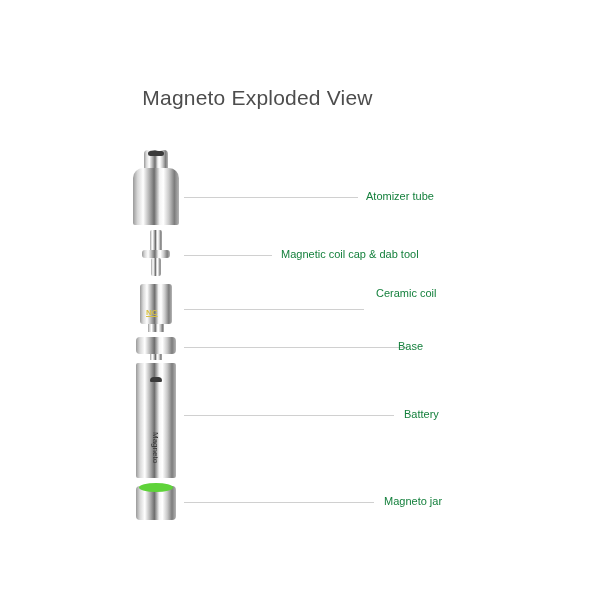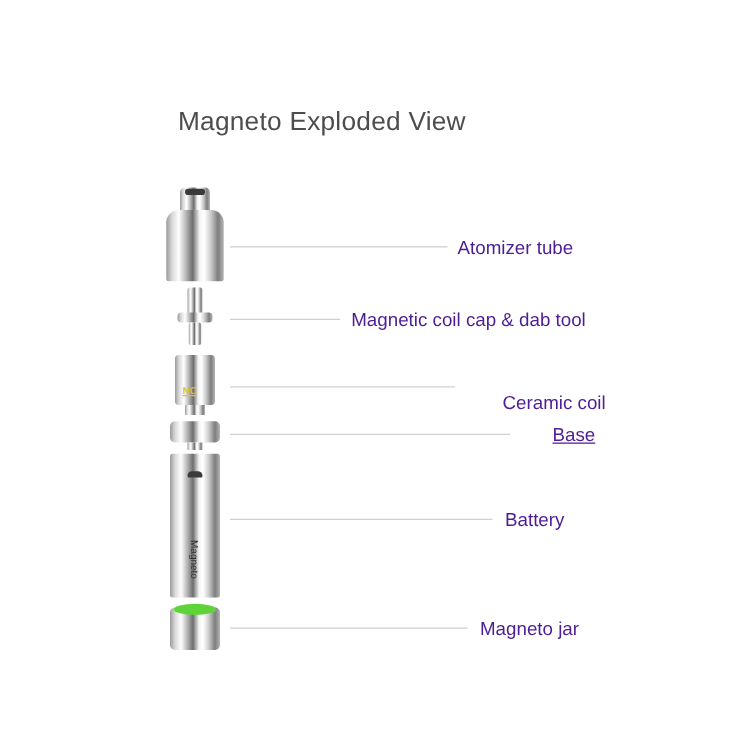--- a/index.html
+++ b/index.html
@@ -6,21 +6,21 @@
     body { width: 600px; height: 601px; position: relative; overflow: hidden;
            font-family: "Liberation Sans", sans-serif; color: #4a4a4a; }
     .title { position: absolute; left: 0; top: 86px; width: 515px; text-align: center;
              font-size: 21px; color: #4d4d4d; letter-spacing: 0.2px; }
     .part { position: absolute; }
     .chrome {
       background: linear-gradient(90deg, #9a9a9a 0%, #d8d8d8 10%, #ffffff 22%, #b9b9b9 34%,
         #6e6e6e 46%, #f4f4f4 58%, #ffffff 66%, #c9c9c9 78%, #7d7d7d 90%, #b5b5b5 100%);
     }
     .leader { position: absolute; height: 1px; background: #d0d0d0; }
-    .label { position: absolute; font-size: 15px; color: #4c1d95; white-space: nowrap; }
+    .label { position: absolute; font-size: 11px; color: #15803d; white-space: nowrap; }
   </style>
 </head>
 <body>
 
 <div class="title">Magneto Exploded View</div>
 
 <div>
 
   <div>
     <div class="part chrome" style="left:144px; top:150px; width:24px; height:20px; border-radius:4px 4px 0 0;"></div>
@@ -57,22 +57,22 @@
   </div>
 </div>
 
 <div class="leader" style="left:184px; top:197px; width:174px;"></div>
 <div class="label" style="left:366px; top:190px;">Atomizer tube</div>
 
 <div class="leader" style="left:184px; top:255px; width:88px;"></div>
 <div class="label" style="left:281px; top:248px;text-align:center;">Magnetic coil cap &amp; dab tool</div>
 
 <div class="leader" style="left:184px; top:309px; width:180px;"></div>
-<div class="label" style="left:376px; top:314px;margin-left:26px;">Ceramic coil</div>
+<div class="label" style="left:376px; top:287px;">Ceramic coil</div>
 
 <div class="leader" style="left:184px; top:347px; width:224px;"></div>
-<div class="label" style="left:442px; top:340px;text-decoration:underline;">Base</div>
+<div class="label" style="left:398px; top:340px;">Base</div>
 
 <div class="leader" style="left:184px; top:415px; width:210px;"></div>
 <div class="label" style="left:404px; top:408px;">Battery</div>
 
 <div class="leader" style="left:184px; top:502px; width:190px;"></div>
 <div class="label" style="left:384px; top:495px;">Magneto jar</div>
 
 </body></html>

